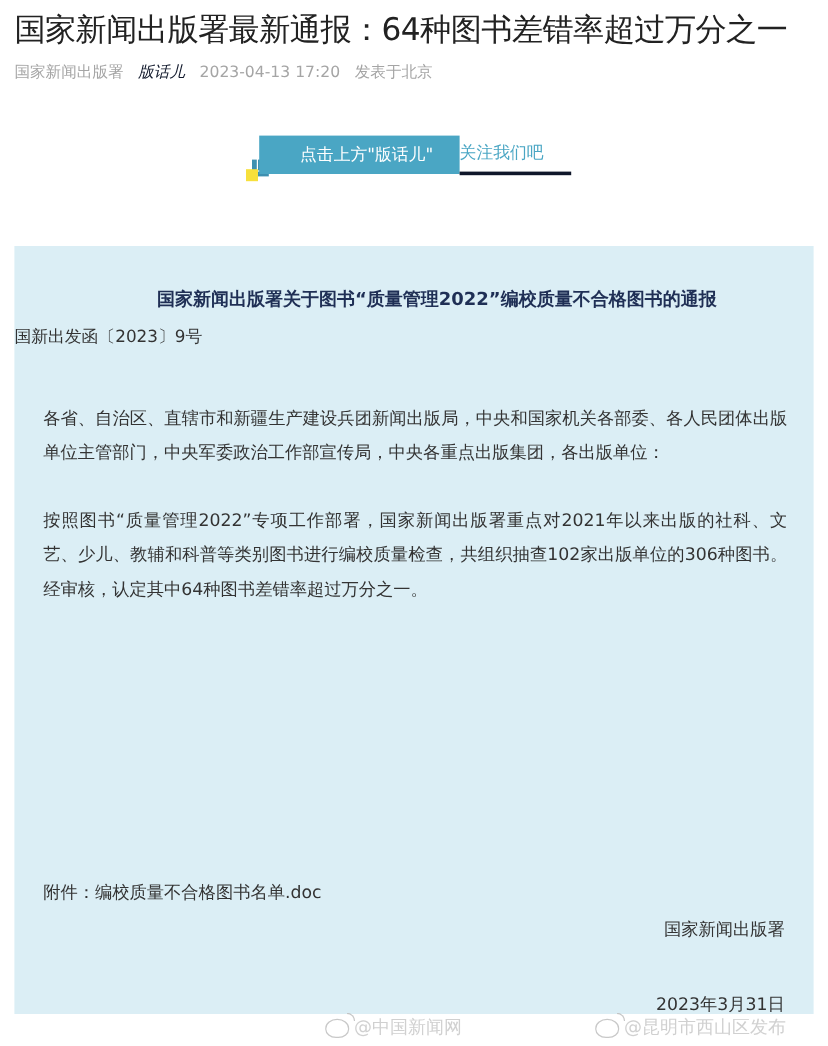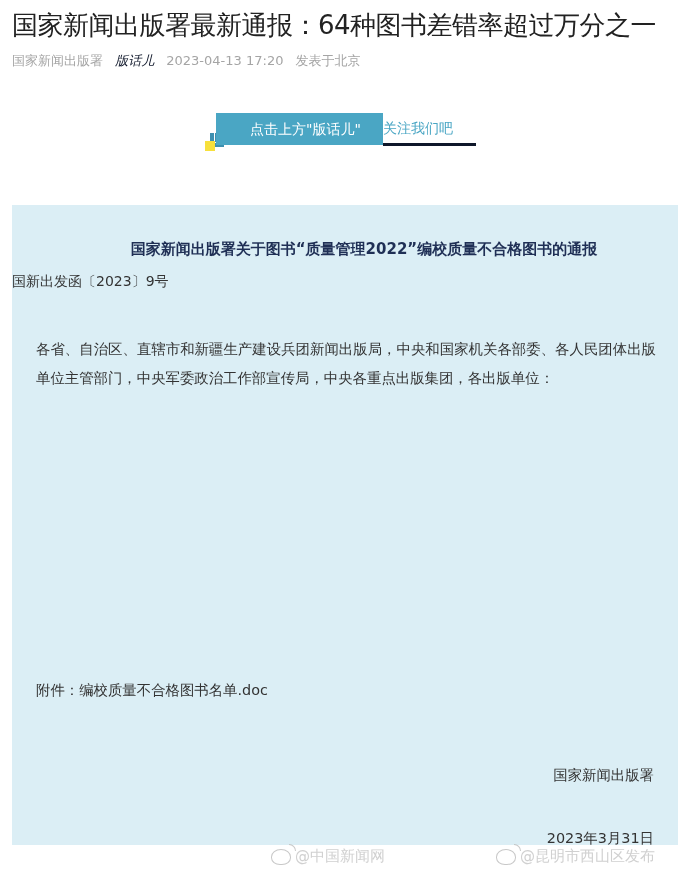--- a/index.html
+++ b/index.html
@@ -130,21 +130,21 @@
       left: 24px;
       width: 620px;
       font-size: 14.4px;
       line-height: 29px;
       color: #333;
       text-align: justify;
     }
     .notice .p1 { top: 120px; margin-top: 10px; }
     .notice .p2 { top: 215px; }
     .notice .p3 { top: 340px; }
-    .notice .p4 { top: 471px; }
+    .notice .p4 { top: 525px; }
     .notice .sign {
       position: absolute;
       right: 24px;
       font-size: 14.4px;
       color: #333;
       line-height: 20px;
       text-align: right;
     }
     .notice .s1 { top: 560px; }
     .notice .s2 { top: 591px; margin-top: 32px; }
@@ -200,20 +200,21 @@
   <div class="sq-yellow"></div>
   <div class="left">点击上方"版话儿"</div>
   <div class="right">关注我们吧</div>
 </div>
 
 <div class="notice">
   <div class="n-title">国家新闻出版署关于图书“质量管理2022”编校质量不合格图书的通报</div>
   <div class="n-docno">国新出发函〔2023〕9号</div>
 
   <div class="para p1">各省、自治区、直辖市和新疆生产建设兵团新闻出版局，中央和国家机关各部委、各人民团体出版单位主管部门，中央军委政治工作部宣传局，中央各重点出版集团，各出版单位：</div>
+  <div class="para p2">按照图书“质量管理2022”专项工作部署，国家新闻出版署重点对2021年以来出版的社科、文艺、少儿、教辅和科普等类别图书进行编校质量检查，共组织抽查102家出版单位的306种图书。经审核，认定其中64种图书差错率超过万分之一。</div>
 
   <div class="para p4">
     <span>附件：</span><span>编校质量不合格图书名单.doc</span>
   </div>
 
   <div class="sign s1">国家新闻出版署</div>
   <div class="sign s2">2023年3月31日</div>
 </div>
 
 <div class="watermark wm1">

